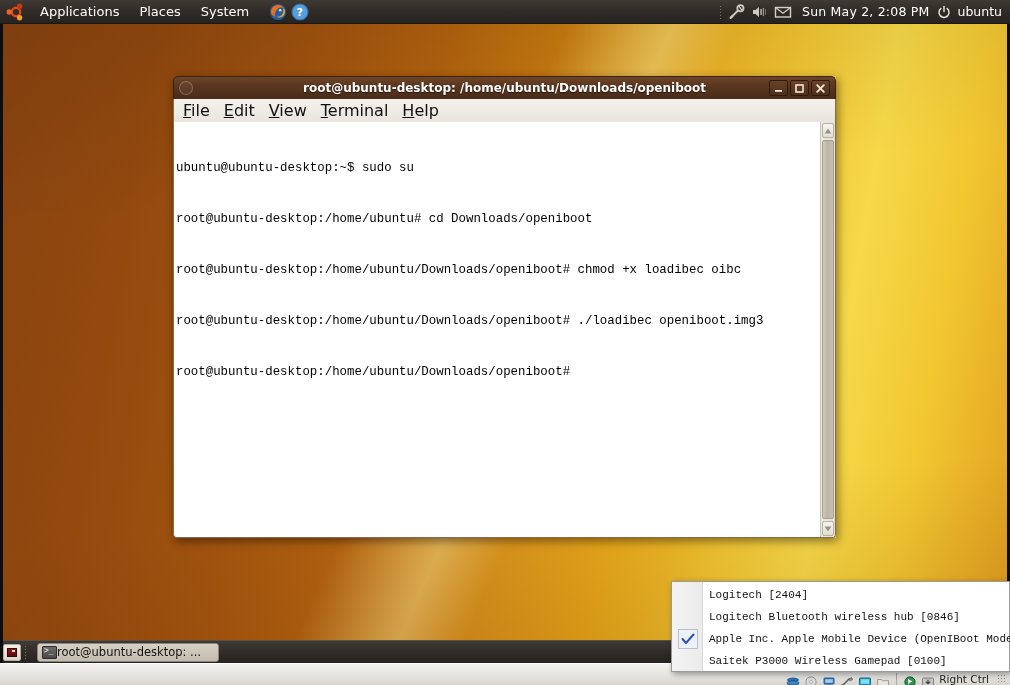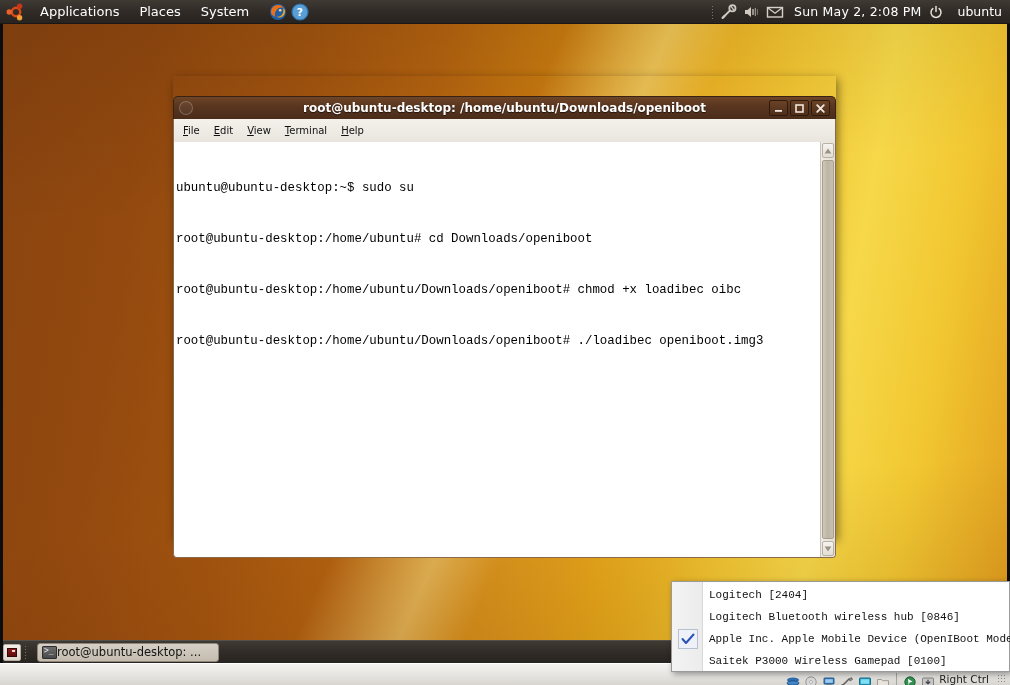--- a/index.html
+++ b/index.html
@@ -50,21 +50,21 @@
   }
   .panel-sep { width: 8px; }
   .panel-spacer { flex: 1 1 auto; }
   #ubuntu-logo { width: 24px; height: 22px; position: relative; margin-left: 4px; margin-right: 2px; }
 
   .tray-icon { width: 18px; height: 18px; position: relative; margin: 0 2px; }
   #clock {
     color: #fff; font-size: 12.5px; padding: 1px 6px; white-space: nowrap;
     letter-spacing: 0.2px;
   }
-  #user-area { display: flex; align-items: center; gap: 12px; padding-right: 8px; }
+  #user-area { display: flex; align-items: center; gap: 4px; padding-right: 8px; }
   #username { color: #fff; font-size: 12.5px; }
   .grip {
     width: 4px; height: 14px; margin: 0 3px;
     background-image: radial-gradient(circle, #8a8178 0.8px, transparent 1px);
     background-size: 3px 3px;
     opacity: 0.85;
   }
 
   
   #terminal-window {
@@ -72,21 +72,21 @@
     width: 663px; height: 462px;
     z-index: 30;
     box-shadow: 2px 3px 9px rgba(0,0,0,0.45);
   }
   #titlebar {
     height: 23px;
     background: linear-gradient(180deg, #6e4527 0%, #5a3620 40%, #4a2c19 100%);
     border: 1px solid #3a2212;
     border-bottom: none;
     border-radius: 5px 5px 0 0;
-    display: flex; align-items: center; position: relative; margin-top: 20px;
+    display: flex; align-items: center; position: relative;
   }
   #title-text {
     position: absolute; left: 0; right: 0; text-align: center;
     color: #ffffff; font-size: 12px; font-weight: bold;
     text-shadow: 0 1px 1px rgba(0,0,0,0.6);
     pointer-events: none;
   }
   #win-icon {
     width: 14px; height: 14px; margin-left: 5px;
     border-radius: 50%;
@@ -106,21 +106,21 @@
   .win-btn svg { display: block; }
 
   #menubar {
     height: 23px;
     background: linear-gradient(180deg, #f4f1ec 0%, #e9e5de 100%);
     border-left: 1px solid #8a6a4d;
     border-right: 1px solid #8a6a4d;
     display: flex; align-items: center; padding-left: 2px;
   }
   .menu-item {
-    padding: 3px 7px; font-size: 10px; color: #101010;
+    padding: 3px 7px; font-size: 16px; color: #101010;
     cursor: default; border-radius: 2px;
   }
   .menu-item u { text-decoration: underline; }
 
   #term-body {
     height: 416px;
     background: #ffffff;
     border: 1px solid #8a6a4d;
     border-top: none;
     border-radius: 0 0 4px 4px;
@@ -382,20 +382,21 @@
       <div class="menu-item"><u>T</u>erminal</div>
       <div class="menu-item"><u>H</u>elp</div>
     </div>
 
   <div id="term-body">
     <div id="term-text">
       <div class="line">ubuntu@ubuntu-desktop:~$ sudo su</div>
       <div class="line">root@ubuntu-desktop:/home/ubuntu# cd Downloads/openiboot</div>
       <div class="line">root@ubuntu-desktop:/home/ubuntu/Downloads/openiboot# chmod +x loadibec oibc</div>
       <div class="line">root@ubuntu-desktop:/home/ubuntu/Downloads/openiboot# ./loadibec openiboot.img3</div>
+      <div class="line">root@ubuntu-desktop:/home/ubuntu/Downloads/openiboot#</div>
     </div>
 
     <div id="term-scroll">
       <div class="sb-arrow">
         <svg width="8" height="6" viewBox="0 0 8 6">
             <path d="M4 0.6 L7.4 5.4 L0.6 5.4 Z" fill="#9a9386"></path>
           </svg>
       </div>
       <div id="sb-thumb"></div>
       <div class="sb-arrow">

